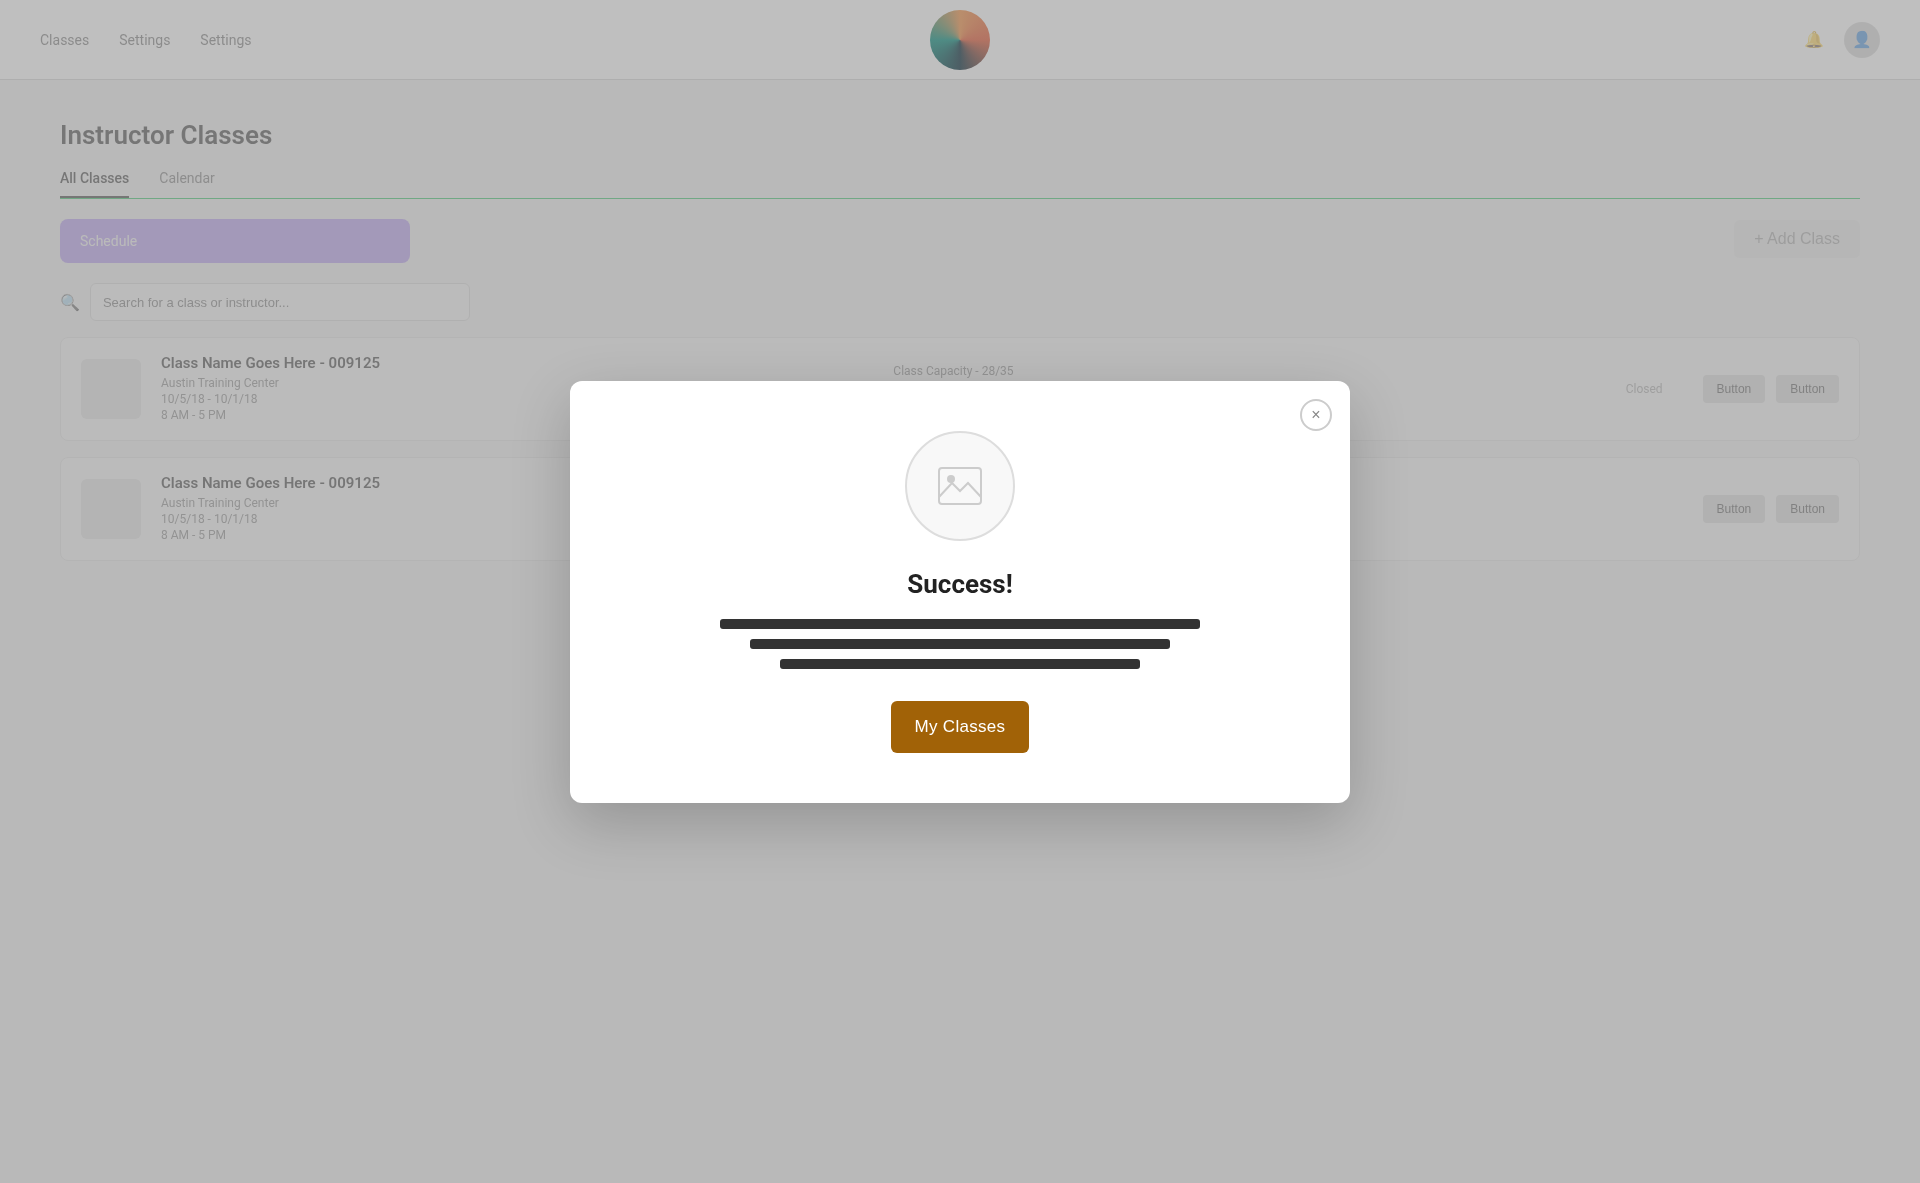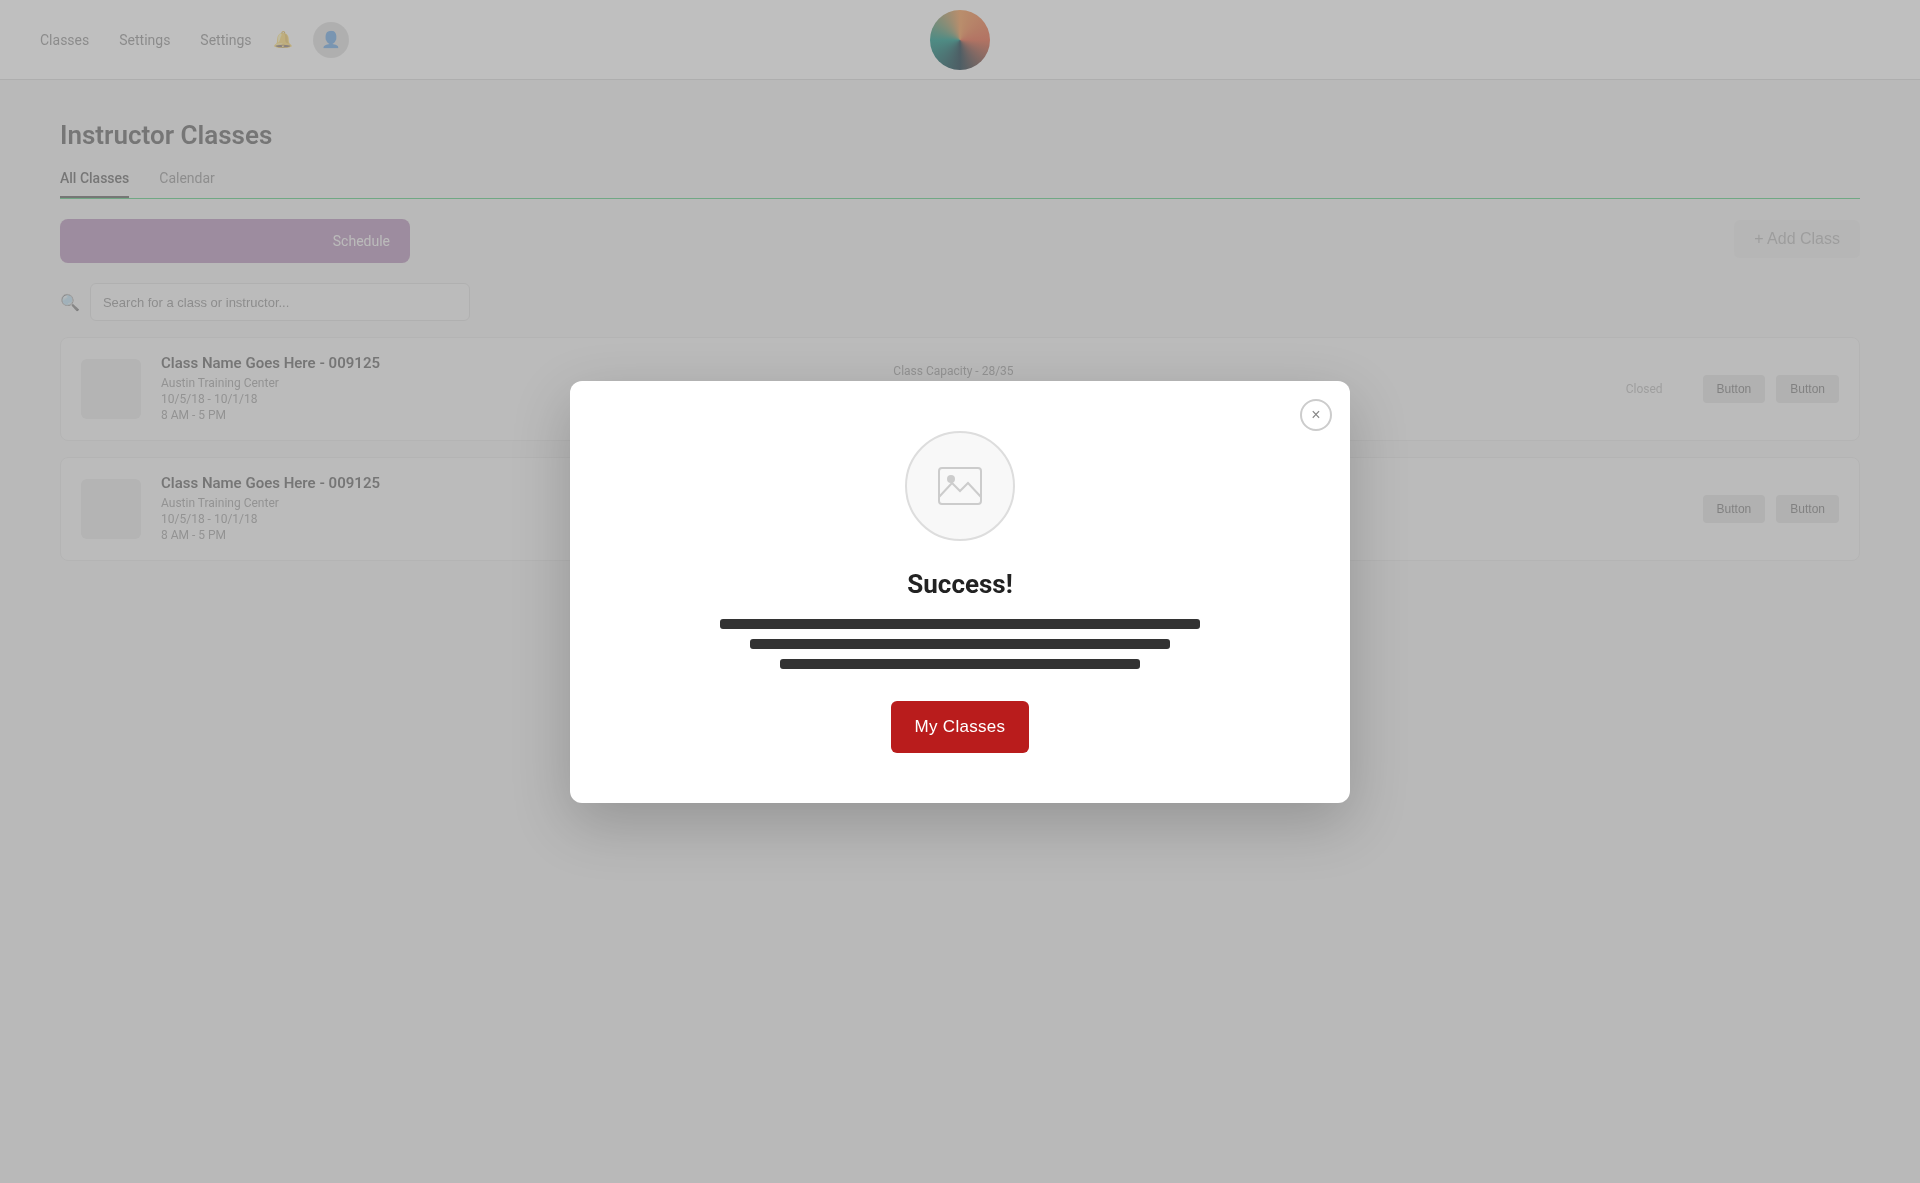--- a/index.html
+++ b/index.html
@@ -22,20 +22,21 @@
 
     
     .navbar {
       position: absolute;
       top: 0; left: 0; right: 0;
       height: 80px;
       background: #ffffff;
       border-bottom: 1px solid #e8e8e8;
       display: flex;
       align-items: center;
+      justify-content: space-between;
       padding: 0 40px;
       z-index: 1;
       gap: 22px;
     }
     .nav-logo {
       width: 80px;
       height: 60px;
       display: flex;
       align-items: center;
       justify-content: center;
@@ -117,29 +118,28 @@
       background: #e8e8e8;
       border: none;
       border-radius: 6px;
       padding: 10px 20px;
       font-size: 16px;
       color: #555;
       opacity: 0.5;
     }
 
     .blue-bar {
-      background: #701a75;
+      background: #8b5cf6;
       border-radius: 8px;
       padding: 14px 20px;
       color: white;
       font-size: 14px;
       margin-bottom: 20px;
       opacity: 0.6;
       width: 350px;
-      text-align: right;
     }
 
     .search-bar {
       display: flex;
       align-items: center;
       gap: 10px;
       margin-bottom: 16px;
     }
     .search-input {
       width: 380px;
@@ -287,21 +287,21 @@
       gap: 10px;
     }
 
     .text-line {
       height: 10px;
       background: #333;
       border-radius: 3px;
     }
 
     .modal-btn {
-      background: #b91c1c;
+      background: #a16207;
       color: white;
       border: none;
       border-radius: 6px;
       padding: 16px 24px;
       font-size: 17px;
       font-weight: 500;
       cursor: pointer;
       letter-spacing: 0.3px;
     }
   </style>

